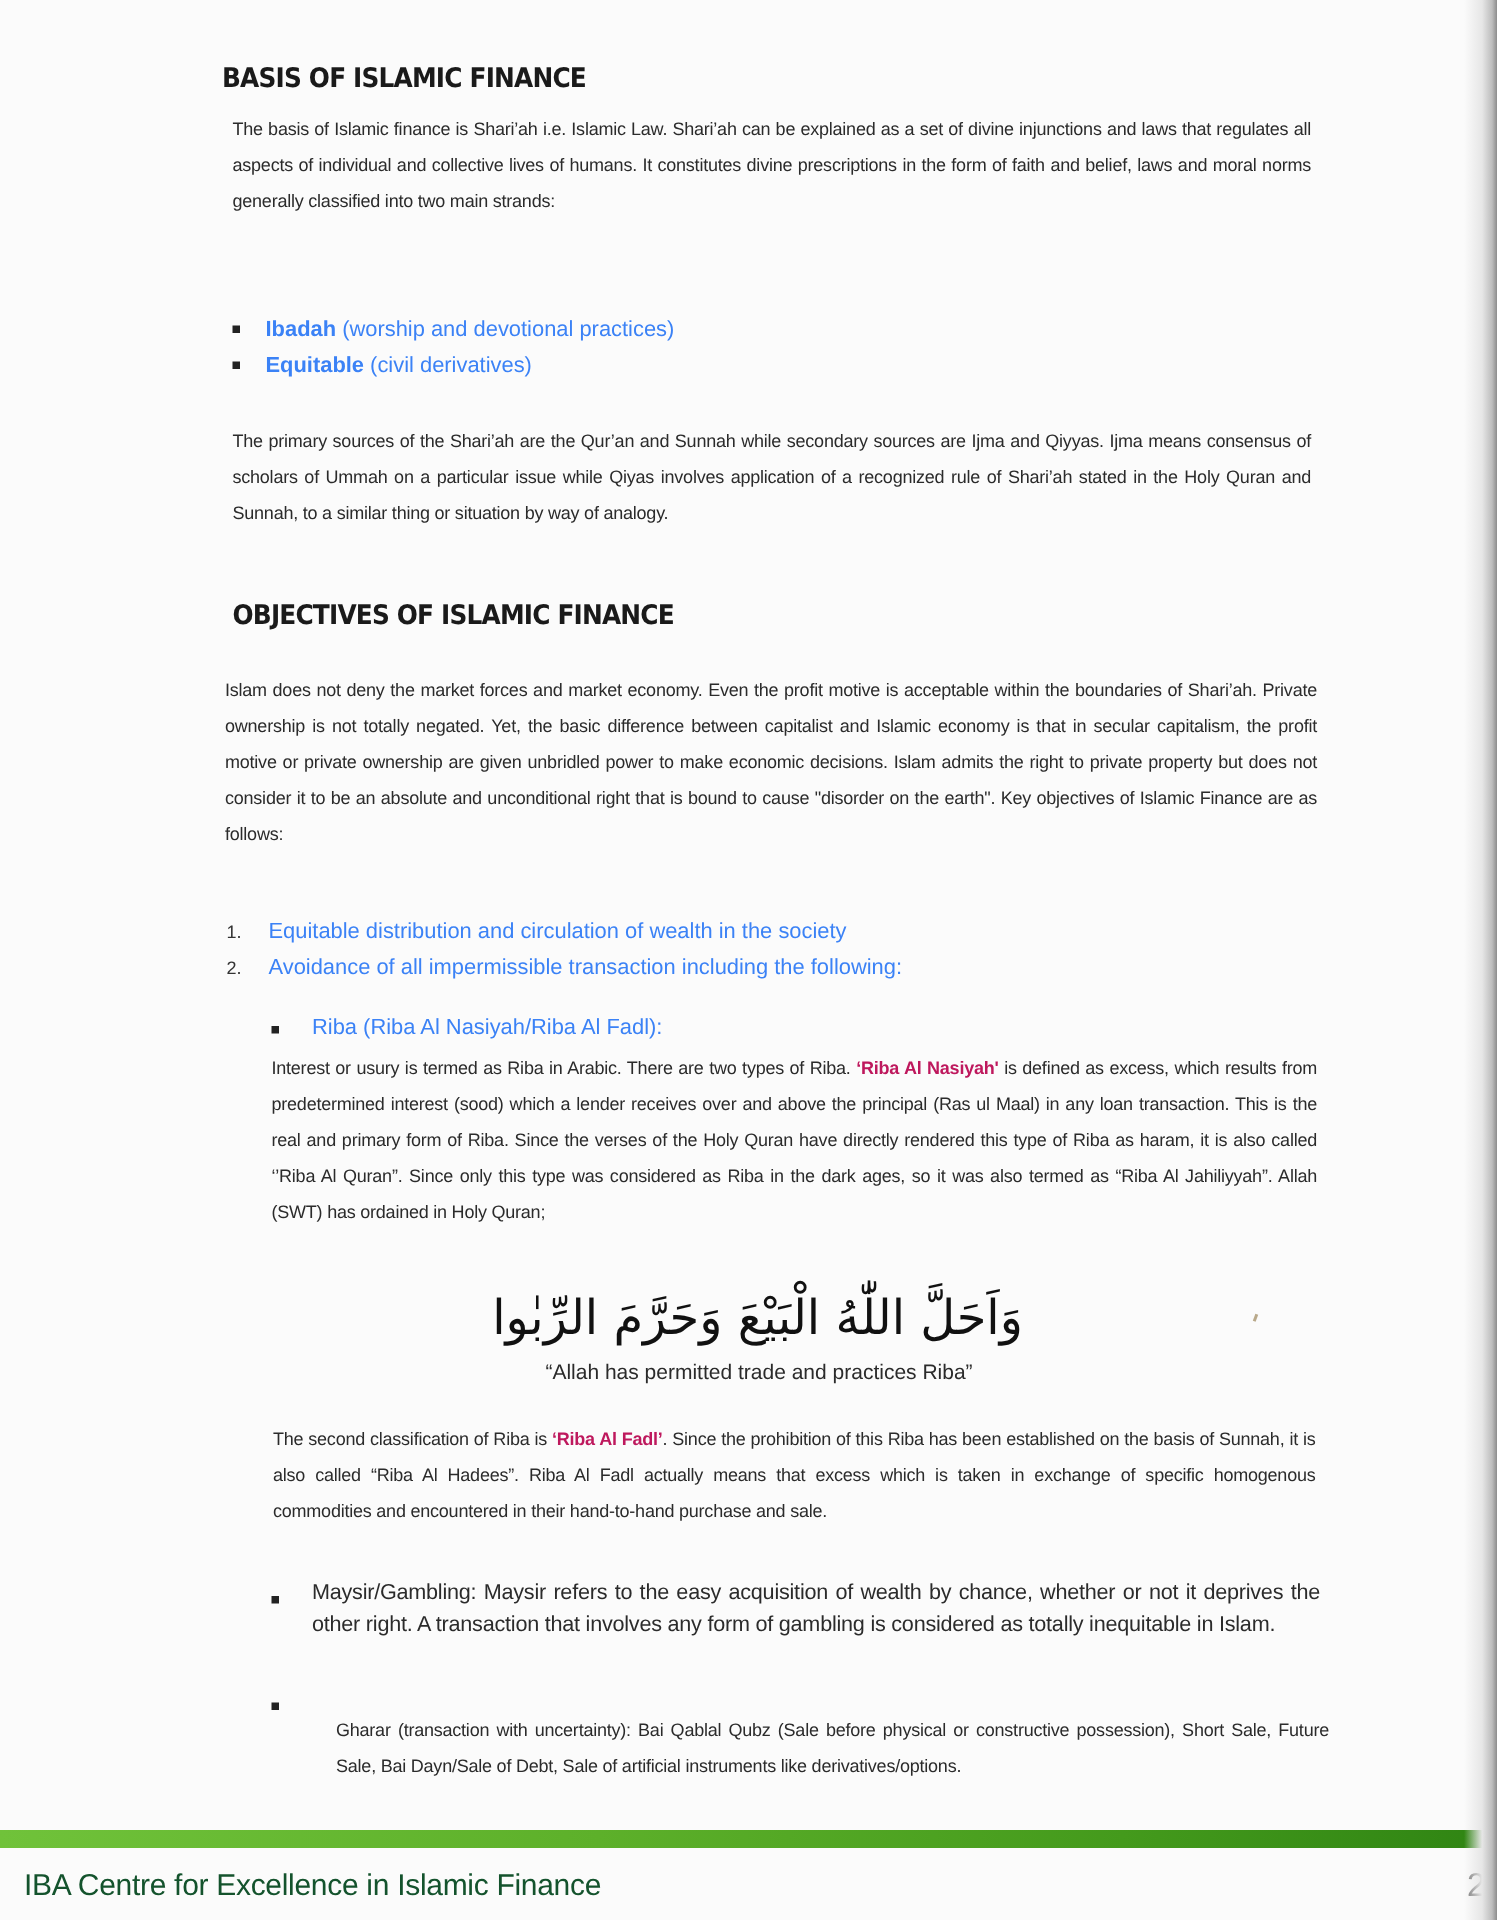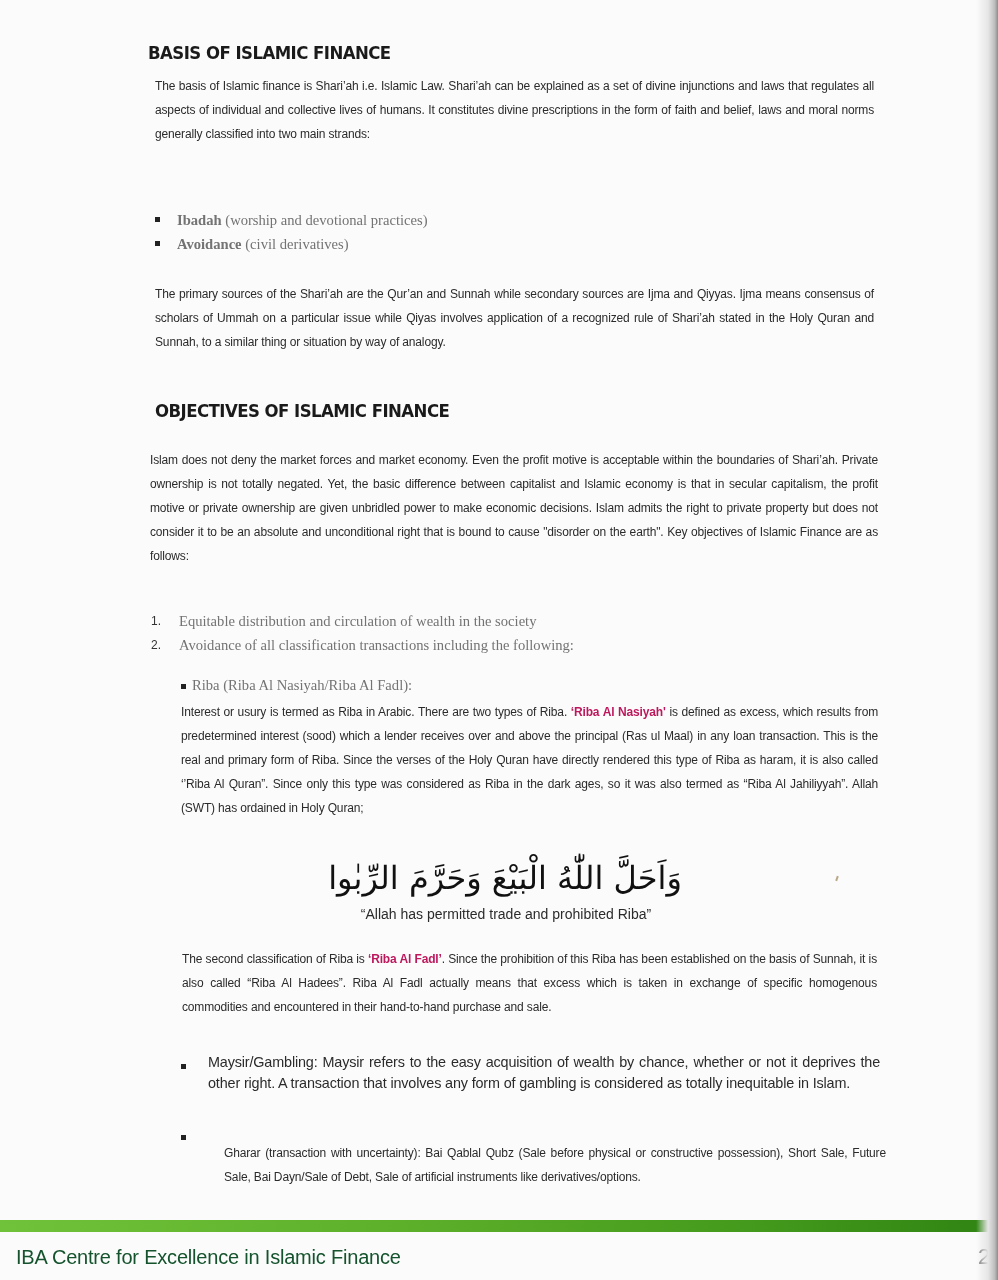--- a/index.html
+++ b/index.html
@@ -46,24 +46,24 @@
       font-family: "Liberation Sans", sans-serif;
       font-size: 12px;
       line-height: 24px;
       text-align: justify;
       color: #2b2b2b;
       letter-spacing: -0.15px;
     }
     .para b { font-weight: bold; color: #be185d; }
     .bullet-row {
       position: absolute;
-      font-family: Liberation Serif, serif;
+      font-family: Liberation Sans, sans-serif;
       font-size: 14.6px;
       line-height: 24px;
-      color: #737373;
+      color: #3b82f6;
       white-space: nowrap;
     }
     .sq {
       position: absolute;
       width: 5px;
       height: 5px;
       background: #222;
     }
     .num {
       position: absolute;
@@ -135,45 +135,45 @@
 
   <p class="para" style="left:155px; top:74px; width:719px; margin:0;">The basis of Islamic finance is Shari’ah i.e. Islamic Law. Shari’ah can be explained as a set of divine injunctions and laws that regulates all aspects of individual and collective lives of humans. It constitutes divine prescriptions in the form of faith and belief, laws and moral norms generally classified into two main strands:</p>
 
   <div>
     <span class="sq" style="left:155px; top:217px;"></span>
     <div class="bullet-row" style="left:177px; top:208px;">
       <b>Ibadah</b><span> (worship and devotional practices)</span>
     </div>
     <span class="sq" style="left:155px; top:241px;"></span>
     <div class="bullet-row" style="left:177px; top:232px;">
-      <b>Avoidance</b><span> (civil derivatives)</span>
+      <b>Equitable</b><span> (civil derivatives)</span>
     </div>
   </div>
 
   <p class="para" style="left:155px; top:282px; width:719px; margin:0;">The primary sources of the Shari’ah are the Qur’an and Sunnah while secondary sources are Ijma and Qiyyas. Ijma means consensus of scholars of Ummah on a particular issue while Qiyas involves application of a recognized rule of Shari’ah stated in the Holy Quran and Sunnah, to a similar thing or situation by way of analogy.</p>
 
   <div class="heading" style="top:400px; left:155px;">OBJECTIVES OF ISLAMIC FINANCE</div>
 
   <p class="para" style="left:150px; top:448px; width:728px; margin:0;">Islam does not deny the market forces and market economy. Even the profit motive is acceptable within the boundaries of Shari’ah. Private ownership is not totally negated. Yet, the basic difference between capitalist and Islamic economy is that in secular capitalism, the profit motive or private ownership are given unbridled power to make economic decisions. Islam admits the right to private property but does not consider it to be an absolute and unconditional right that is bound to cause "disorder on the earth". Key objectives of Islamic Finance are as follows:</p>
 
   <div>
     <span class="num" style="left:151px; top:614px;">1.</span>
     <div class="bullet-row" style="left:179px; top:609px;">Equitable distribution and circulation of wealth in the society</div>
     <span class="num" style="left:151px; top:638px;">2.</span>
-    <div class="bullet-row" style="left:179px; top:633px;">Avoidance of all classification transactions including the following:</div>
+    <div class="bullet-row" style="left:179px; top:633px;">Avoidance of all impermissible transaction including the following:</div>
   </div>
 
   <span class="sq" style="left:181px; top:684px;"></span>
-  <div class="bullet-row" style="left:192px; top:673px;">Riba (Riba Al Nasiyah/Riba Al Fadl):</div>
+  <div class="bullet-row" style="left:208px; top:673px;">Riba (Riba Al Nasiyah/Riba Al Fadl):</div>
 
   <p class="para" style="left:181px; top:700px; width:697px; margin:0;"><span>Interest or usury is termed as Riba in Arabic. There are two types of Riba. </span><b>‘Riba Al Nasiyah'</b><span> is defined as excess, which results from predetermined interest (sood) which a lender receives over and above the principal (Ras ul Maal) in any loan transaction. This is the real and primary form of Riba. Since the verses of the Holy Quran have directly rendered this type of Riba as haram, it is also called ‘’Riba Al Quran”. Since only this type was considered as Riba in the dark ages, so it was also termed as “Riba Al Jahiliyyah”. Allah (SWT) has ordained in Holy Quran;</span></p>
 
   <div class="arabic">وَاَحَلَّ اللّٰهُ الْبَيْعَ وَحَرَّمَ الرِّبٰوا</div>
   <span class="speck"></span>
-  <div class="caption">“Allah has permitted trade and prohibited Riba”</div>
+  <div class="caption">“Allah has permitted trade and practices Riba”</div>
 
   <p class="para" style="left:182px; top:947px; width:695px; margin:0;"><span>The second classification of Riba is </span><b>‘Riba Al Fadl’</b><span>. Since the prohibition of this Riba has been established on the basis of Sunnah, it is also called “Riba Al Hadees”. Riba Al Fadl actually means that excess which is taken in exchange of specific homogenous commodities and encountered in their hand-to-hand purchase and sale.</span></p>
 
   <span class="sq" style="left:181px; top:1064px;"></span>
   <p class="para" style="left:208px; top:1052px; width:672px; margin:0; line-height:20.5px; font-size:14.4px;">Maysir/Gambling: Maysir refers to the easy acquisition of wealth by chance, whether or not it deprives the other right. A transaction that involves any form of gambling is considered as totally inequitable in Islam.</p>
 
   <span class="sq" style="left:181px; top:1135px;"></span>
   <p class="para" style="left:208px; top:1125px; width:662px; margin:16px;">Gharar (transaction with uncertainty): Bai Qablal Qubz (Sale before physical or constructive possession), Short Sale, Future Sale, Bai Dayn/Sale of Debt, Sale of artificial instruments like derivatives/options.</p>
 
   <div class="green-bar"></div>

